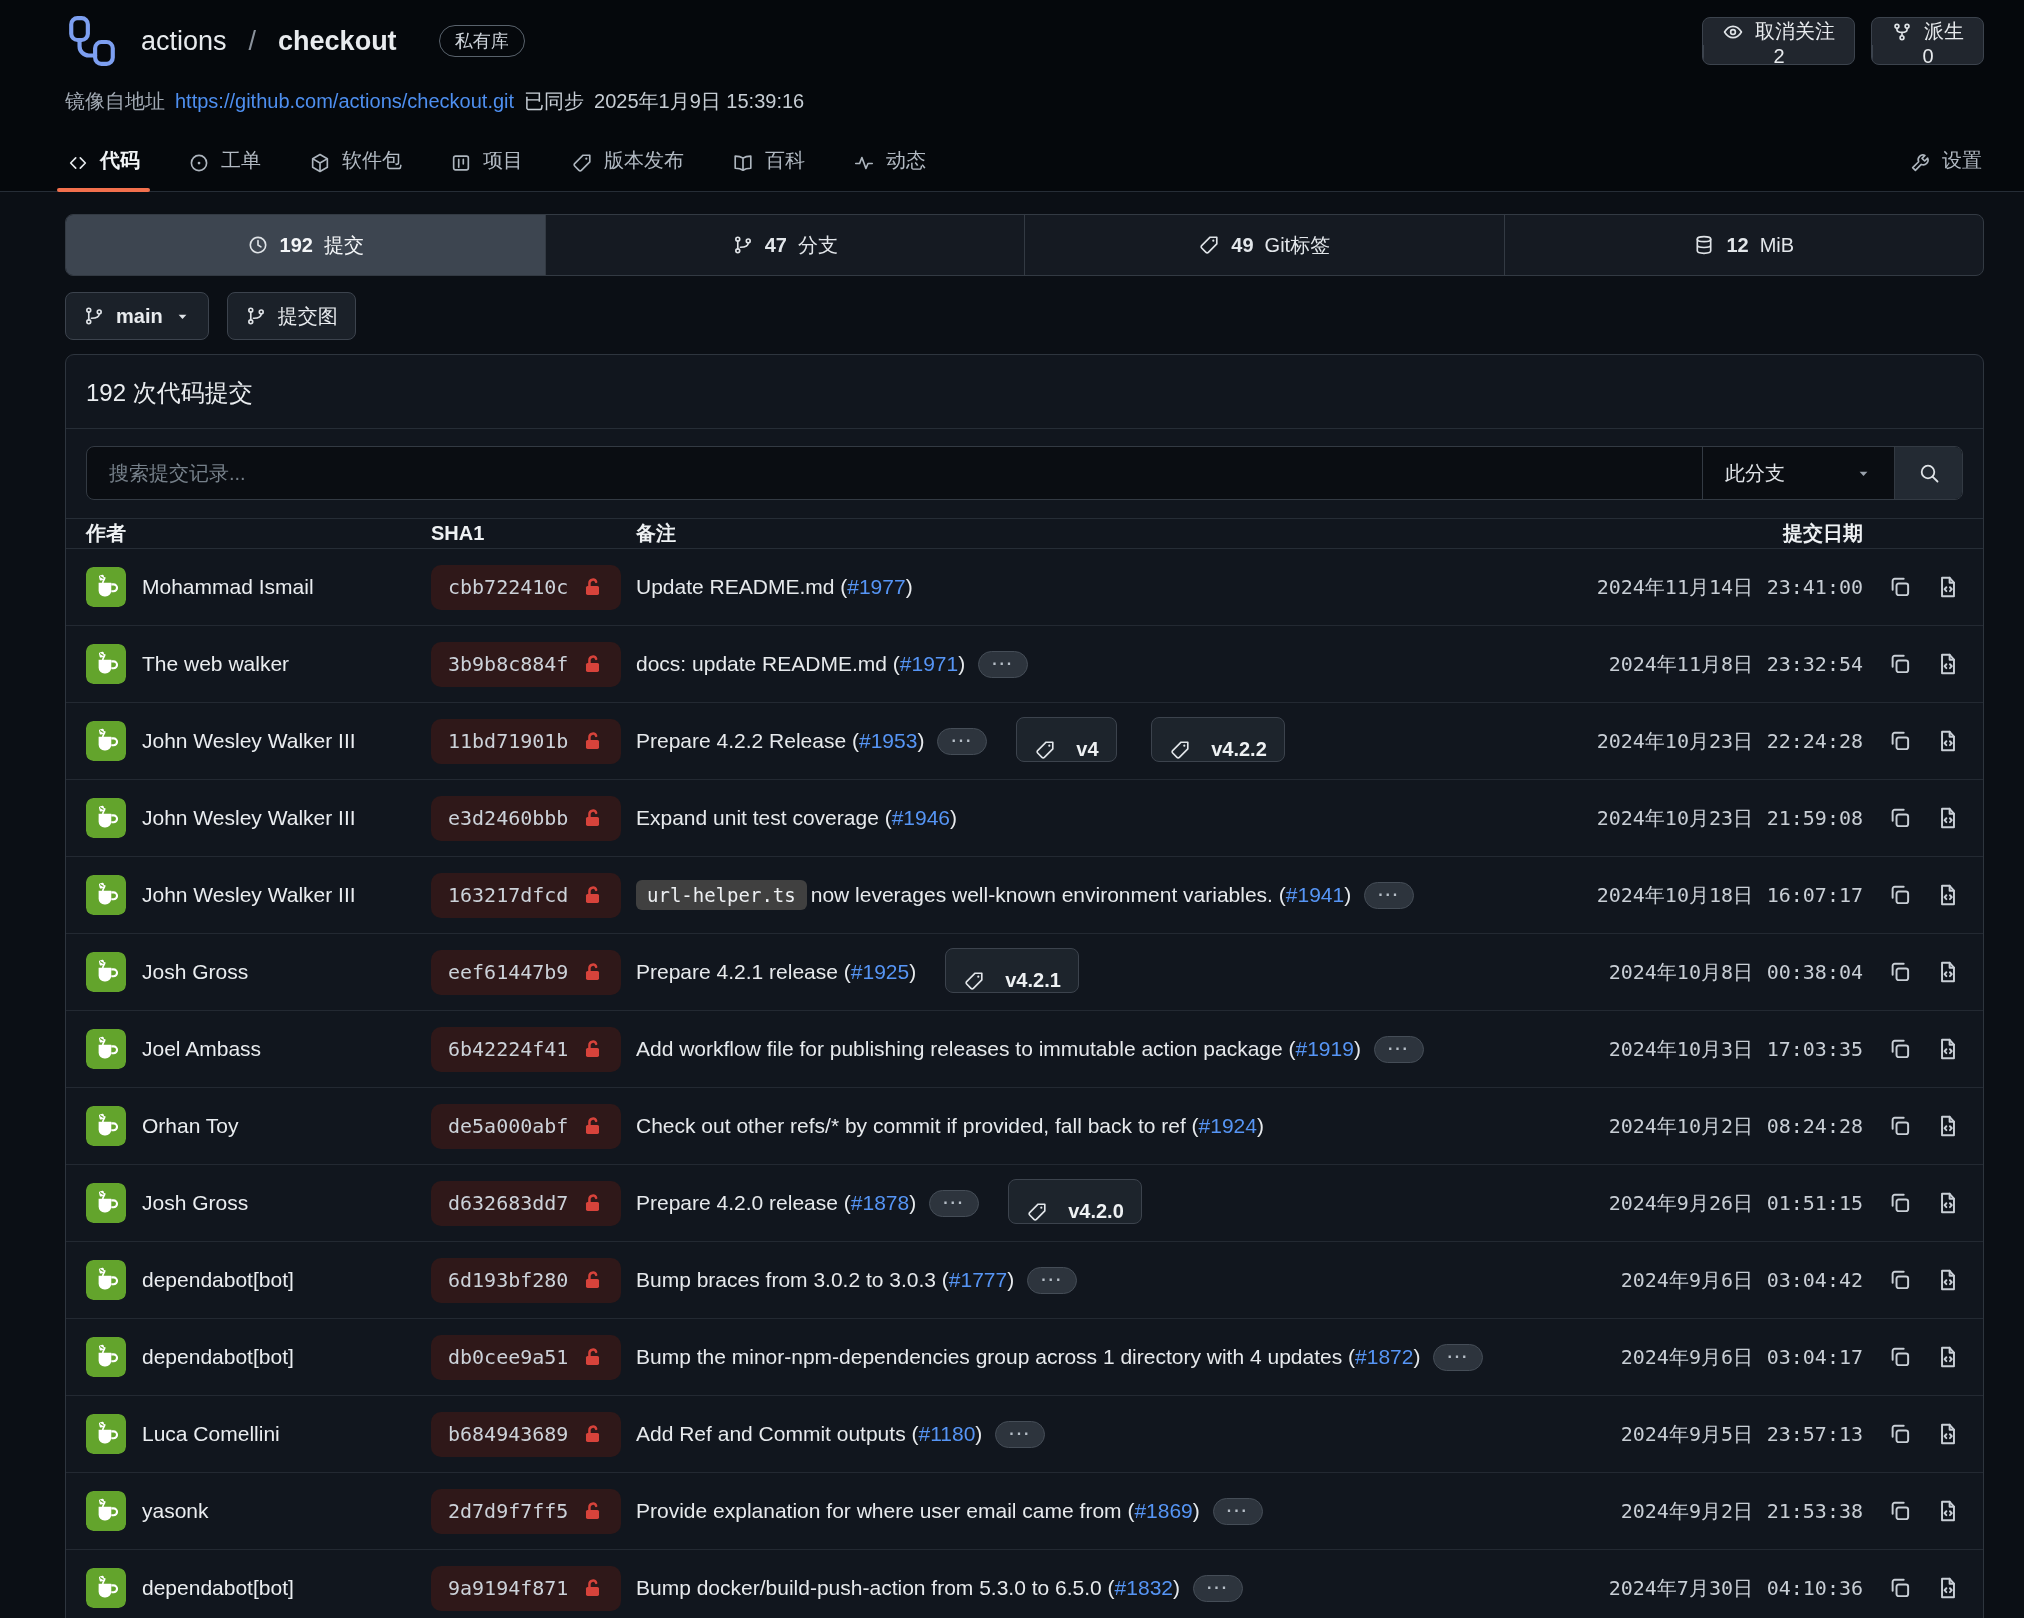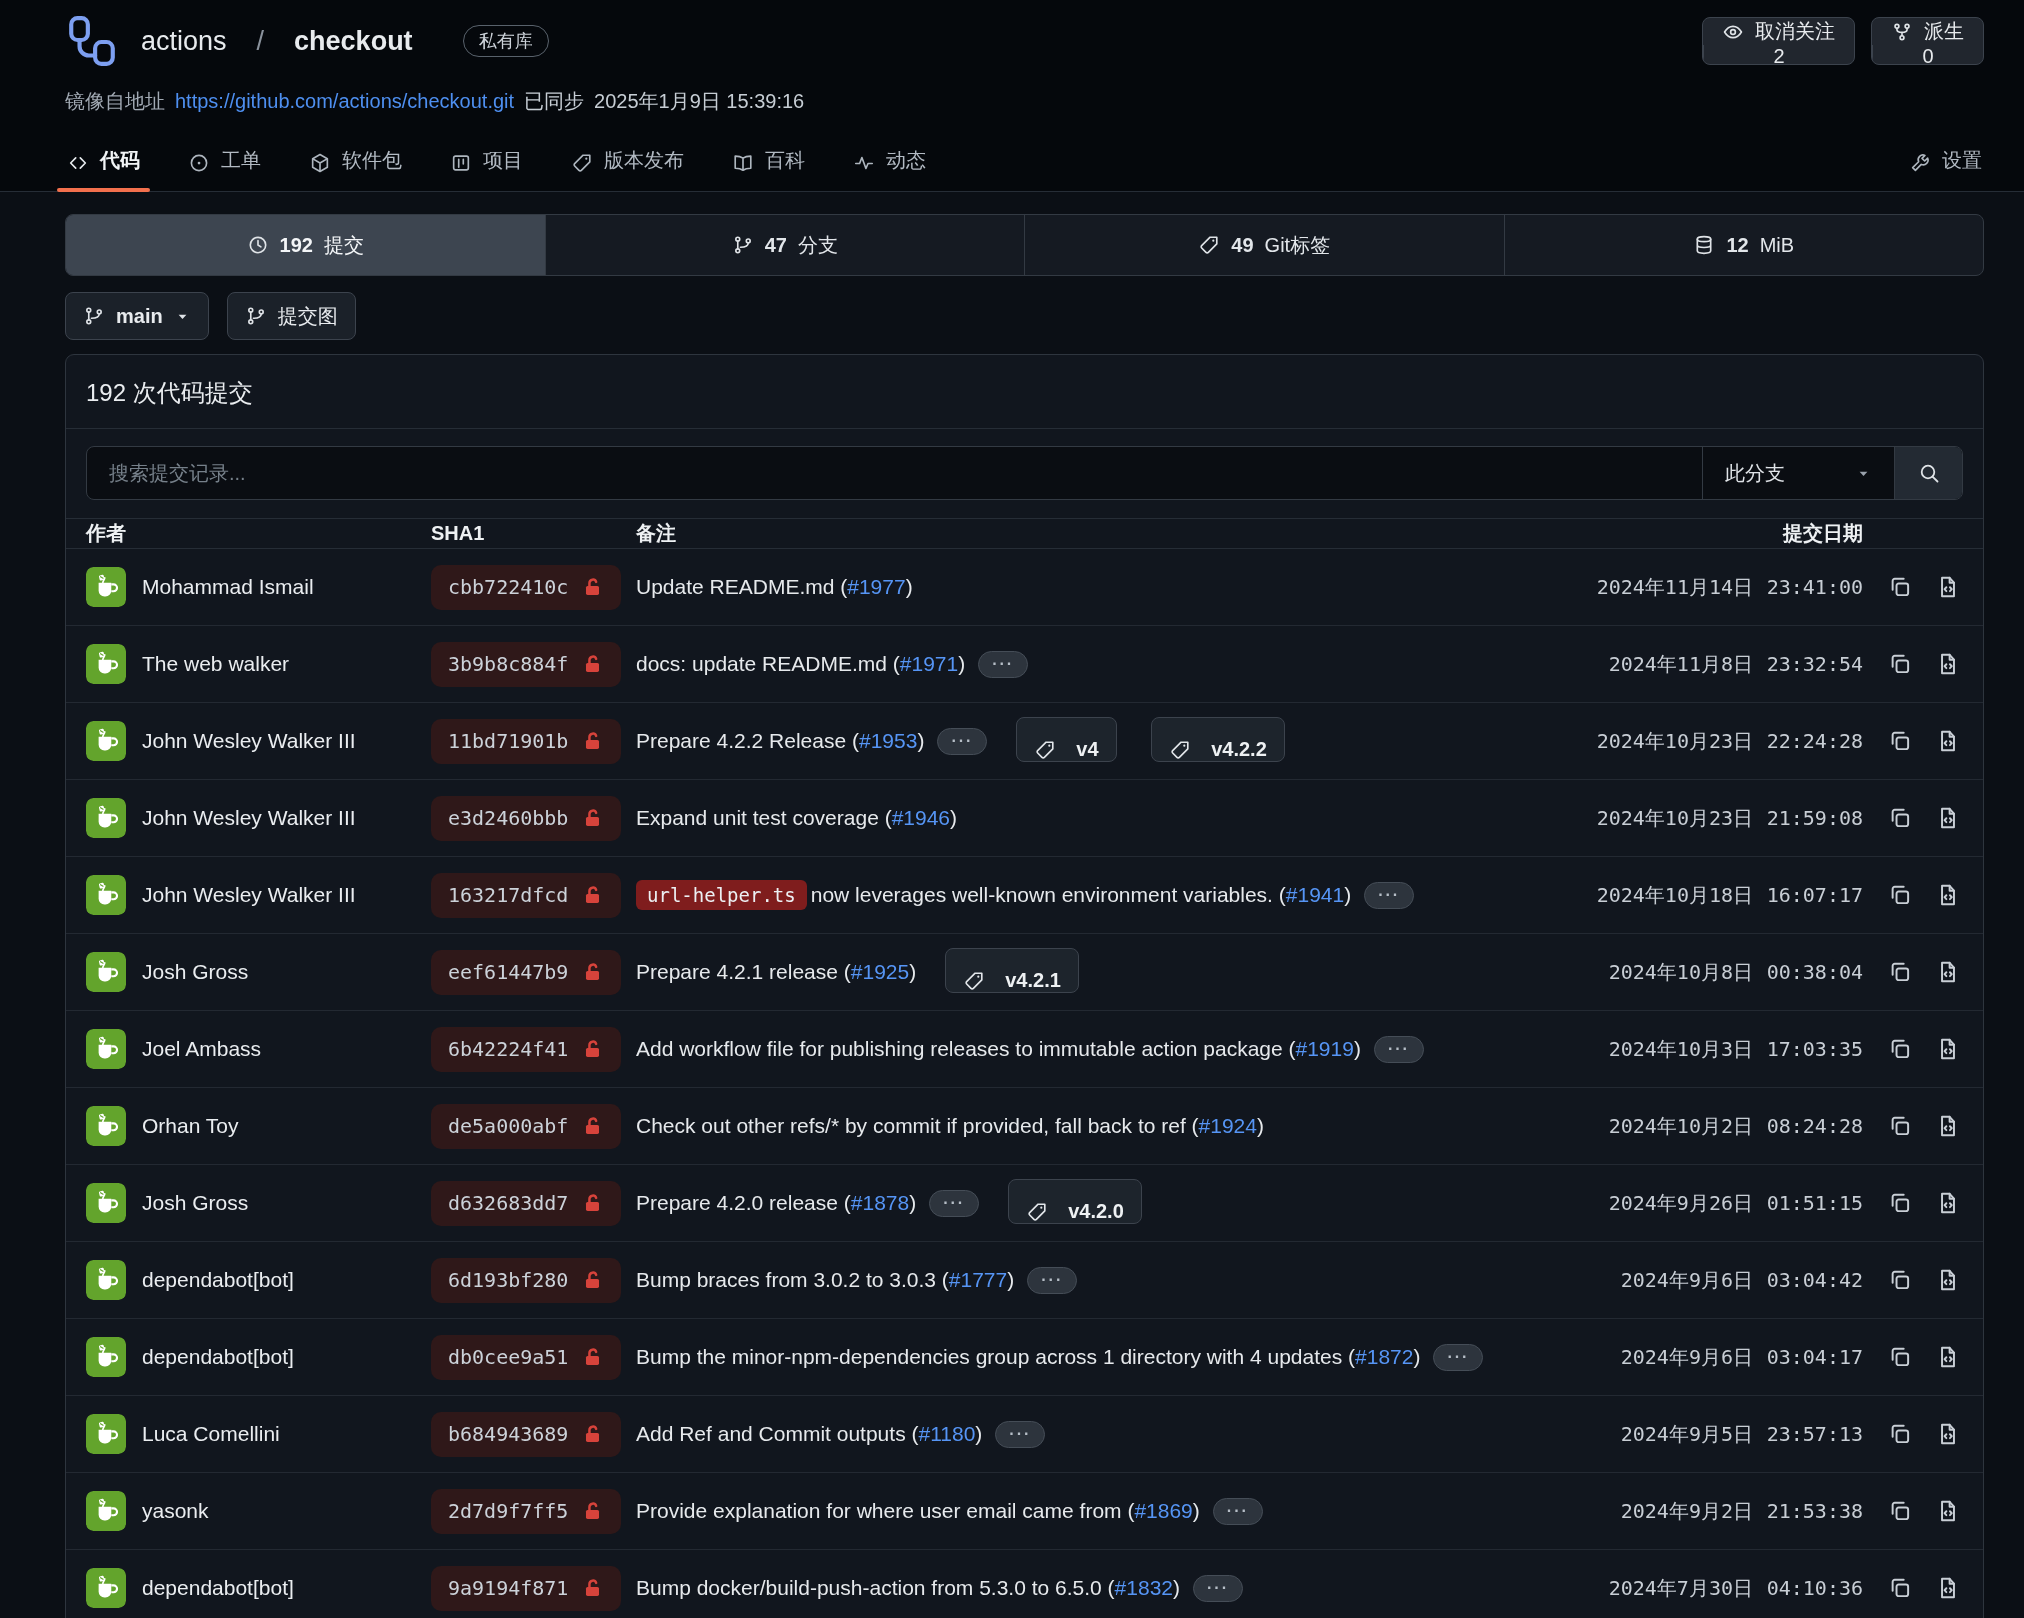--- a/index.html
+++ b/index.html
@@ -17,21 +17,21 @@
     font-family:"Liberation Sans","DejaVu Sans",sans-serif;
     color:var(--text); font-size:20px;
   }
   .icon{display:inline-flex;align-items:center;justify-content:center;}
   .icon svg{display:block;}
 
   
   .top{background:var(--bg-header); padding:14px 40px 0 65px; border-bottom:1px solid var(--border-soft);}
   .header-row{display:flex;align-items:center;}
   .site-logo{width:54px;height:54px;flex:none;}
-  .breadcrumb{display:flex;align-items:center;gap:30px;margin-left:22px;font-size:27px;}
+  .breadcrumb{display:flex;align-items:center;gap:22px;margin-left:22px;font-size:27px;}
   .crumb-link{color:var(--text);text-decoration:none;}
   .crumb-sep{color:#8a929c;}
   .crumb-repo{font-weight:700;}
   .visibility-badge{margin-left:20px;font-size:18px;color:#ccd2d9;border:1px solid #59626c;border-radius:999px;padding:6px 15px;line-height:1;}
   .header-actions{margin-left:auto;display:flex;gap:16px;}
   .btn-group{display:flex;align-items:stretch;height:48px;background:var(--bg-btn);border:1px solid var(--border-btn);border-radius:8px;overflow:hidden;cursor:pointer;flex-direction:column;}
   .btn-main{display:flex;align-items:center;gap:11px;padding:0 19px;color:var(--text);font-size:20px;font-weight:500;}
   .btn-count{display:flex;align-items:center;justify-content:center;min-width:52px;padding:0 14px;border-left:1px solid var(--border-btn);font-size:20px;font-weight:500;}
   .btn-main .icon{color:#dfe3e7;}
 
@@ -81,21 +81,21 @@
   .td-sha{width:205px;flex:none;}
   .td-msg{flex:1;min-width:0;gap:0;}
   .td-date{width:480px;flex:none;justify-content:flex-end;}
   .t-head .td-date{padding-right:120px;}
 
   .avatar{width:40px;height:40px;flex:none;border-radius:7px;overflow:hidden;}
   .author-name{color:#eaedf0;font-size:21px;text-decoration:none;font-weight:500;white-space:nowrap;}
   .sha-badge{display:inline-flex;align-items:center;gap:13px;height:45px;padding:0 17px;border-radius:10px;background:var(--sha-bg);text-decoration:none;justify-content:center;}
   .sha-text{font-family:"DejaVu Sans Mono",monospace;font-size:20px;color:#ccd2d9;}
   .msg-text{font-size:21px;color:#e6e9ec;white-space:nowrap;}
-  .msg-code{font-family:"DejaVu Sans Mono",monospace;font-size:19px;background:#7f1d1d;color:#eceff2;border-radius:6px;padding:4px 11px;margin-right:4px;}
+  .msg-code{font-family:"DejaVu Sans Mono",monospace;font-size:19px;background:#404040;color:#eceff2;border-radius:6px;padding:4px 11px;margin-right:4px;}
   .issue-link{color:var(--issue);text-decoration:none;font-size:21px;}
   .ellipsis-btn{margin-left:13px;height:27px;padding:0 13px;border-radius:14px;background:#2d343d;border:1px solid #454d57;color:#b6bec7;font-size:16px;font-weight:700;letter-spacing:2px;line-height:1;cursor:pointer;display:inline-flex;align-items:center;}
   .tag-chip{display:inline-flex;align-items:flex-end;gap:20px;height:45px;padding:0 17px;margin-left:29px;background:var(--bg-chip);border:1px solid var(--border-btn);border-radius:8px;color:#eef1f3;font-size:20px;font-weight:700;cursor:pointer;white-space:nowrap;}
   .tag-chip .icon{color:#e2e6ea;}
   .c-date{font-family:"DejaVu Sans Mono",monospace;font-size:20px;color:#c8ced5;margin-right:12px;}
   .c-time{font-family:"DejaVu Sans Mono",monospace;font-size:20px;color:#c8ced5;width:98px;text-align:right;margin-right:18px;}
   .icon-btn{width:38px;height:38px;display:flex;align-items:center;justify-content:center;background:transparent;border:none;color:#c9cfd6;cursor:pointer;}
   .icon-btn + .icon-btn{margin-left:10px;}
   .td-date{padding-right:16px;}
 </style>

